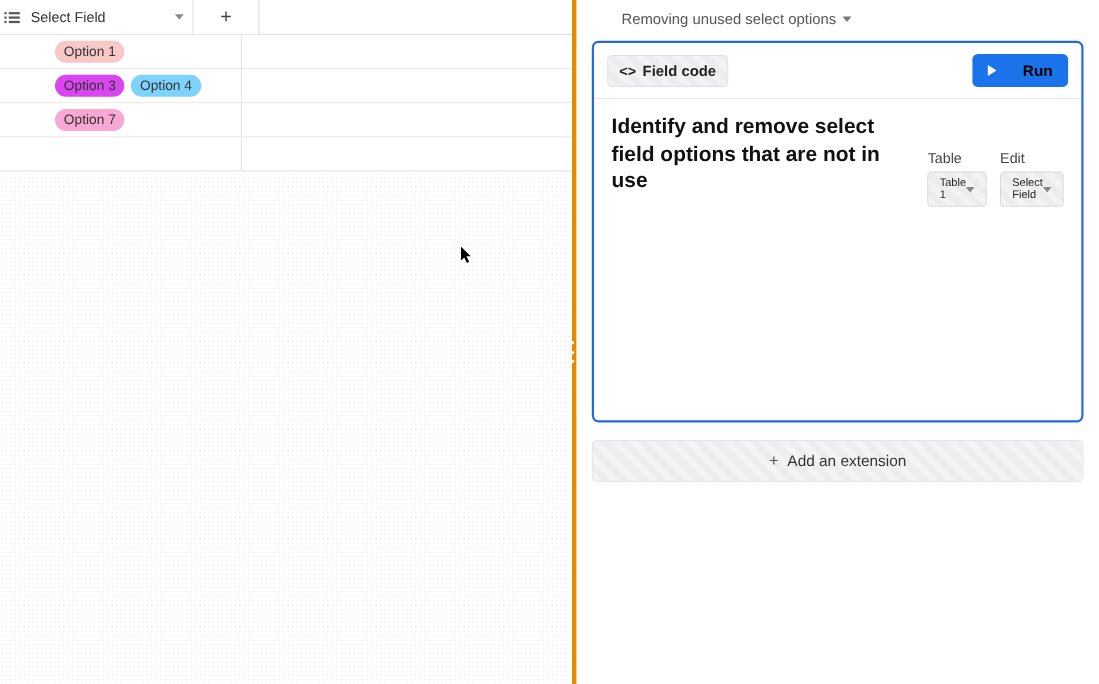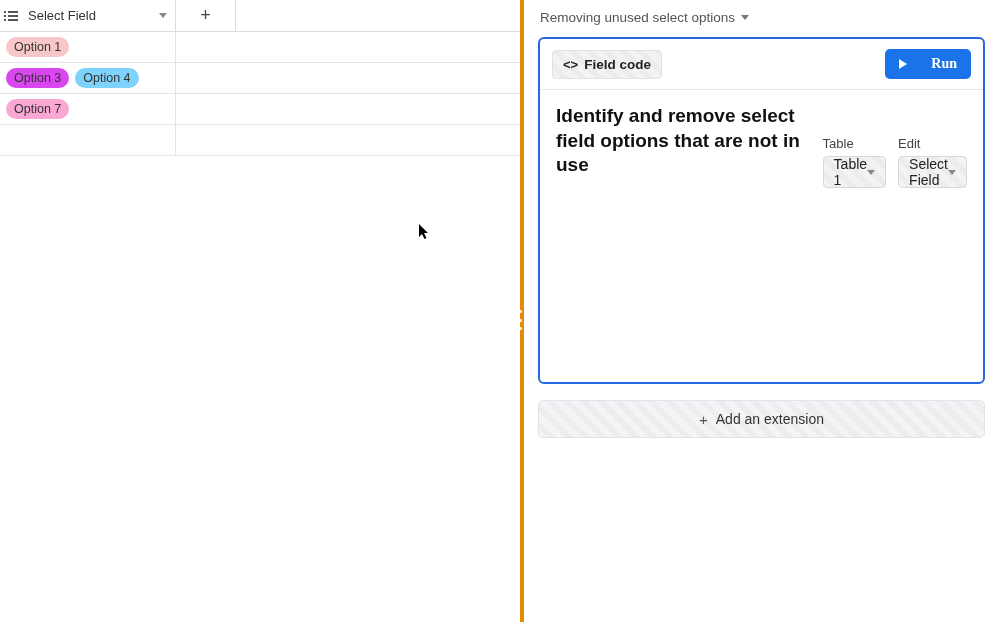--- a/index.html
+++ b/index.html
@@ -89,20 +89,21 @@
     border-bottom: 1px solid #e4e4e4;
     background: #fff;
   }
   .body-cell {
     width:176px;
     border-right:1px solid #e4e4e4;
     display:flex;
     align-items:center;
     padding: 0 6px;
     gap:6px;
+    margin-left:44px;
   }
   .tag {
     display:inline-flex;
     align-items:center;
     height:20px;
     padding: 0 8px;
     border-radius: 10px;
     font-size: 12.5px;
     color: #333;
     white-space: nowrap;
@@ -126,20 +127,21 @@
     gap: 10px;
   }
   .ext-title-row {
     display:flex;
     align-items:center;
     gap:6px;
     color:#555;
     font-size: 13.5px;
     padding: 2px 0 2px 2px;
     cursor:pointer;
+    margin-left:25px;
   }
   .small-caret {
     width:0;height:0;
     border-left:4px solid transparent;
     border-right:4px solid transparent;
     border-top:5px solid #777;
   }
 
   .ext-panel {
     border: 2px solid #2668e2;
@@ -169,27 +171,26 @@
     font-weight: 600;
     color:#222;
     cursor:pointer;
   }
   .code-icon { font-size: 13px; font-weight:bold; }
   .run-btn {
     display:flex;
     align-items:center;
     gap:24px;
     background:#1a73e8;
-    color:#ffffff;
+    color:#000000;
     font-weight:600;
     font-size:14px;
     padding: 7px 14px;
     border-radius:5px;
     cursor:pointer;
-    font-family:Liberation Serif, serif;
   }
   .play-icon {
     width:0;height:0;
     border-top:5px solid transparent;
     border-bottom:5px solid transparent;
     border-left:8px solid #fff;
   }
 
   .ext-body {
     padding: 14px 16px;
@@ -207,21 +208,21 @@
   .form-label { font-size: 13px; color:#444; }
   .select-box {
     height: 32px;
     border: 1px solid #d9d9dd;
     border-radius: 4px;
     background-image: repeating-linear-gradient(45deg, #f3f3f6 0 6px, #ececef 6px 12px);
     display:flex;
     align-items:center;
     justify-content:space-between;
     padding: 0 10px;
-    font-size: 14px;
+    font-size: 10px;
     color:#222;
     cursor:pointer;
   }
 
   .add-extension {
     margin-top: 6px;
     height: 38px;
     border-radius: 5px;
     background-image: repeating-linear-gradient(45deg, #f4f4f6 0 6px, #ededf0 6px 12px);
     border: 1px solid #e4e4e8;

